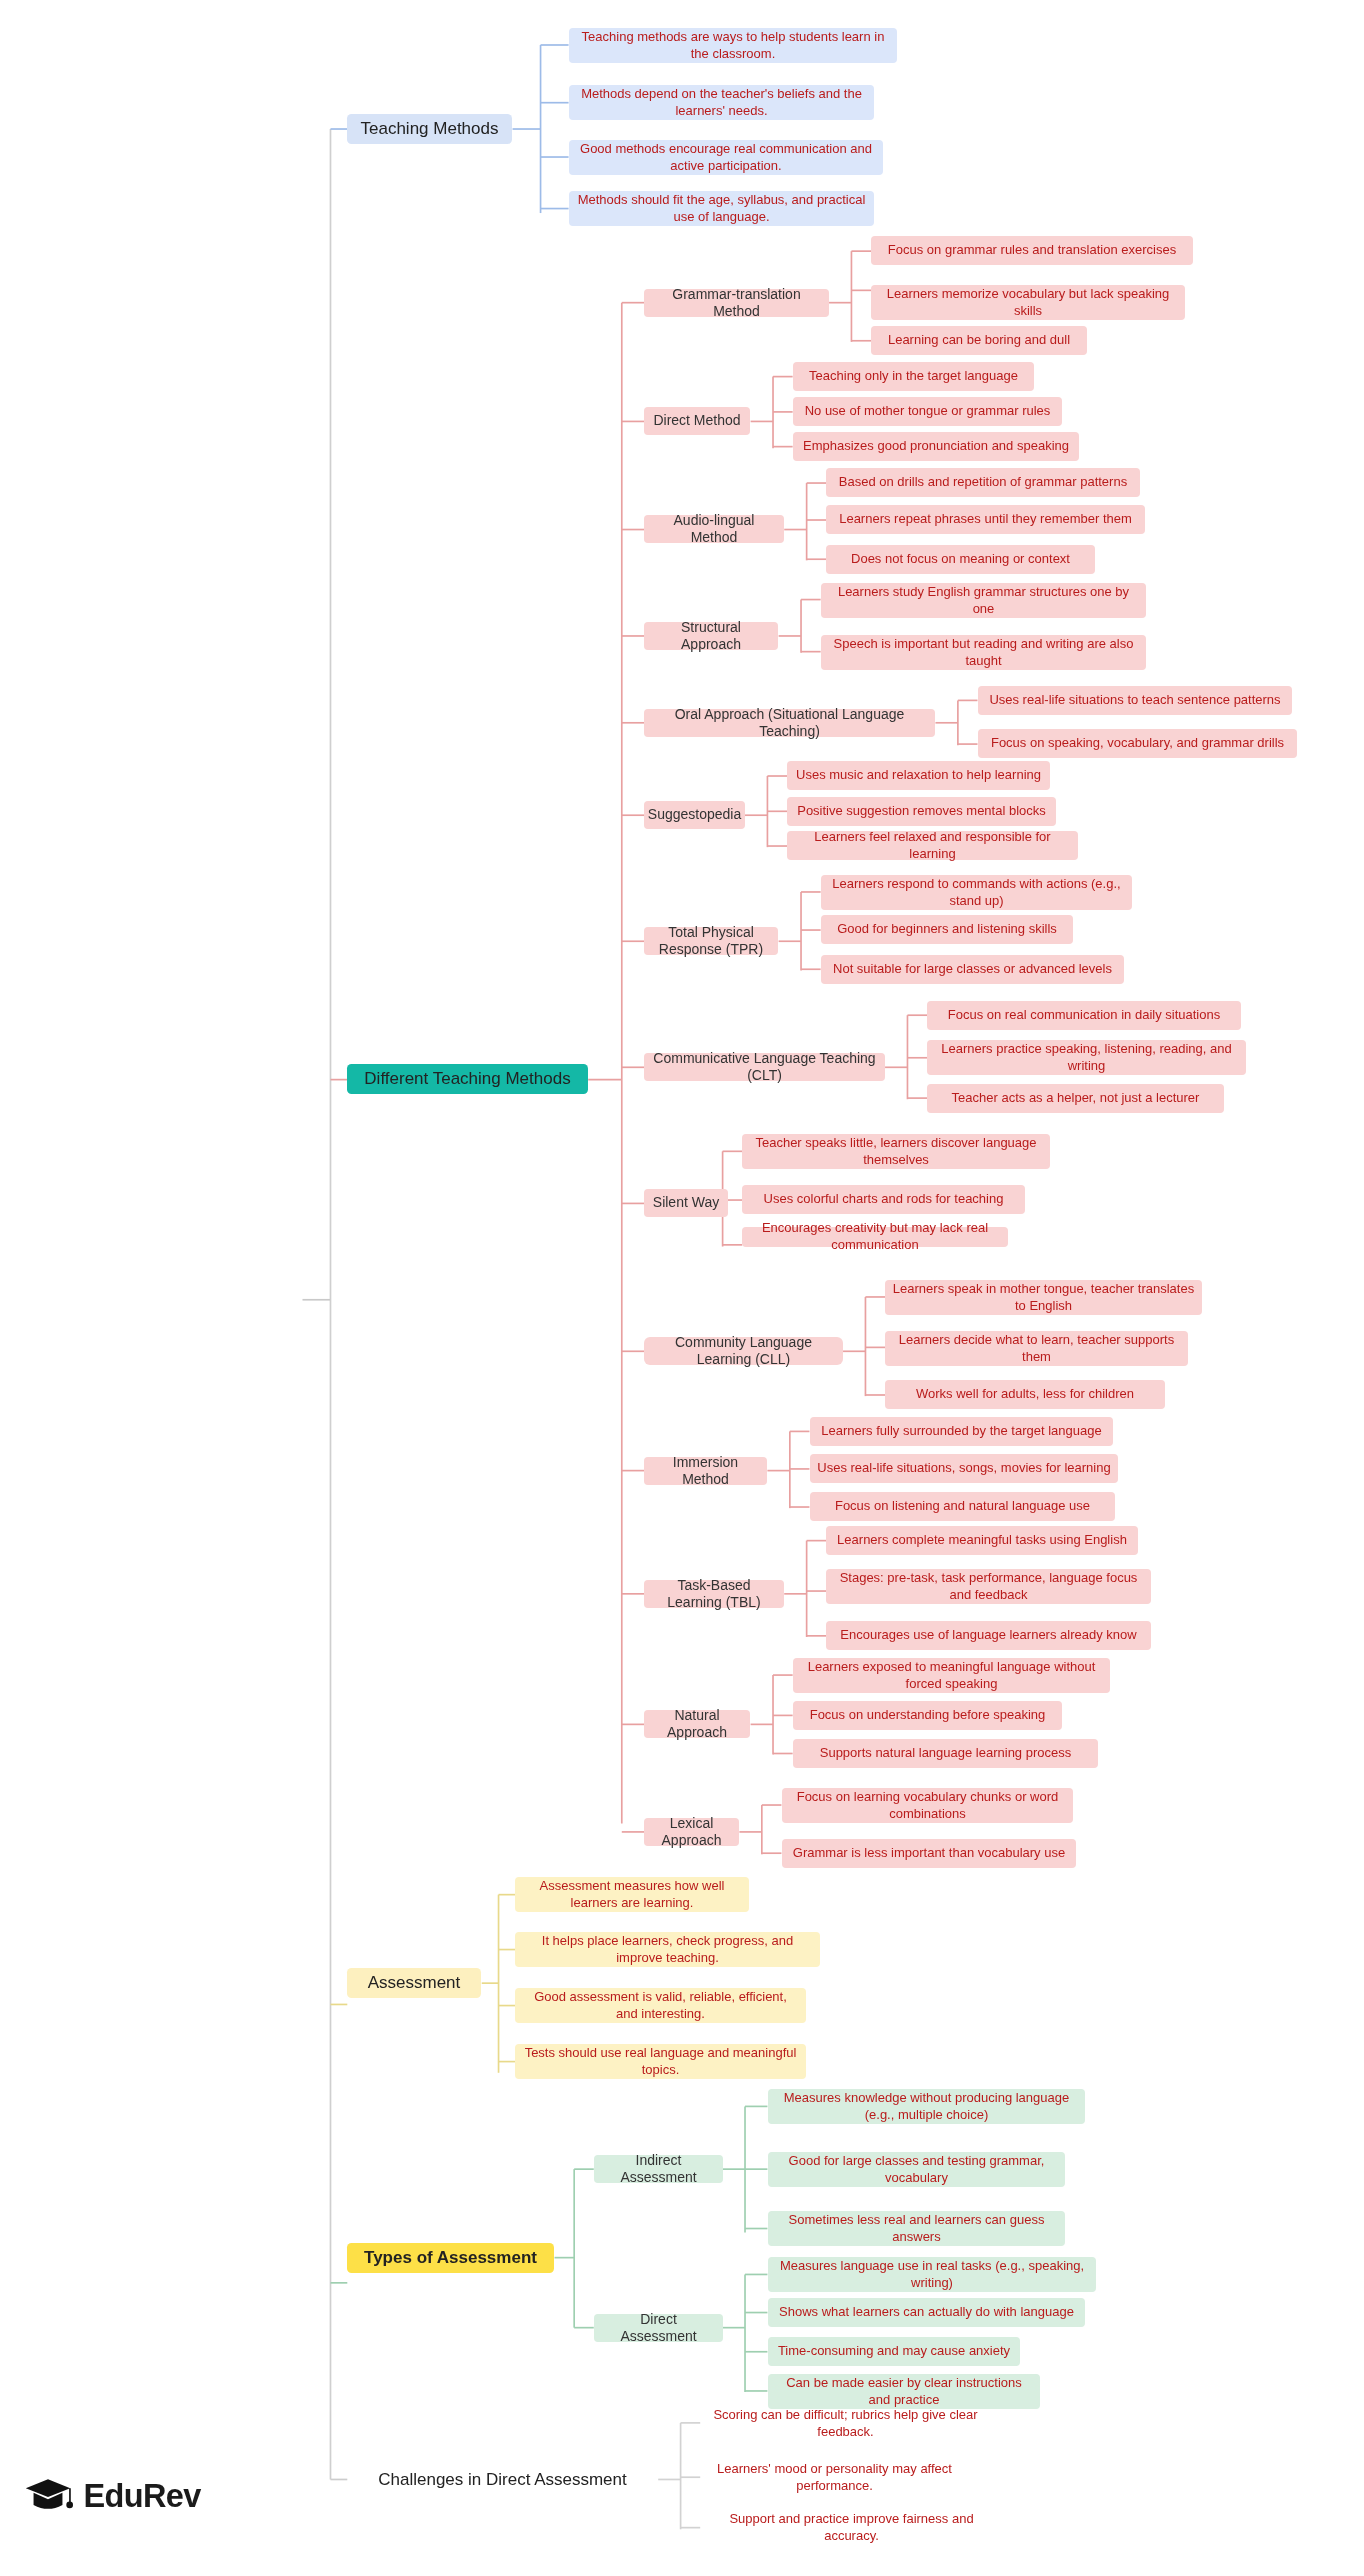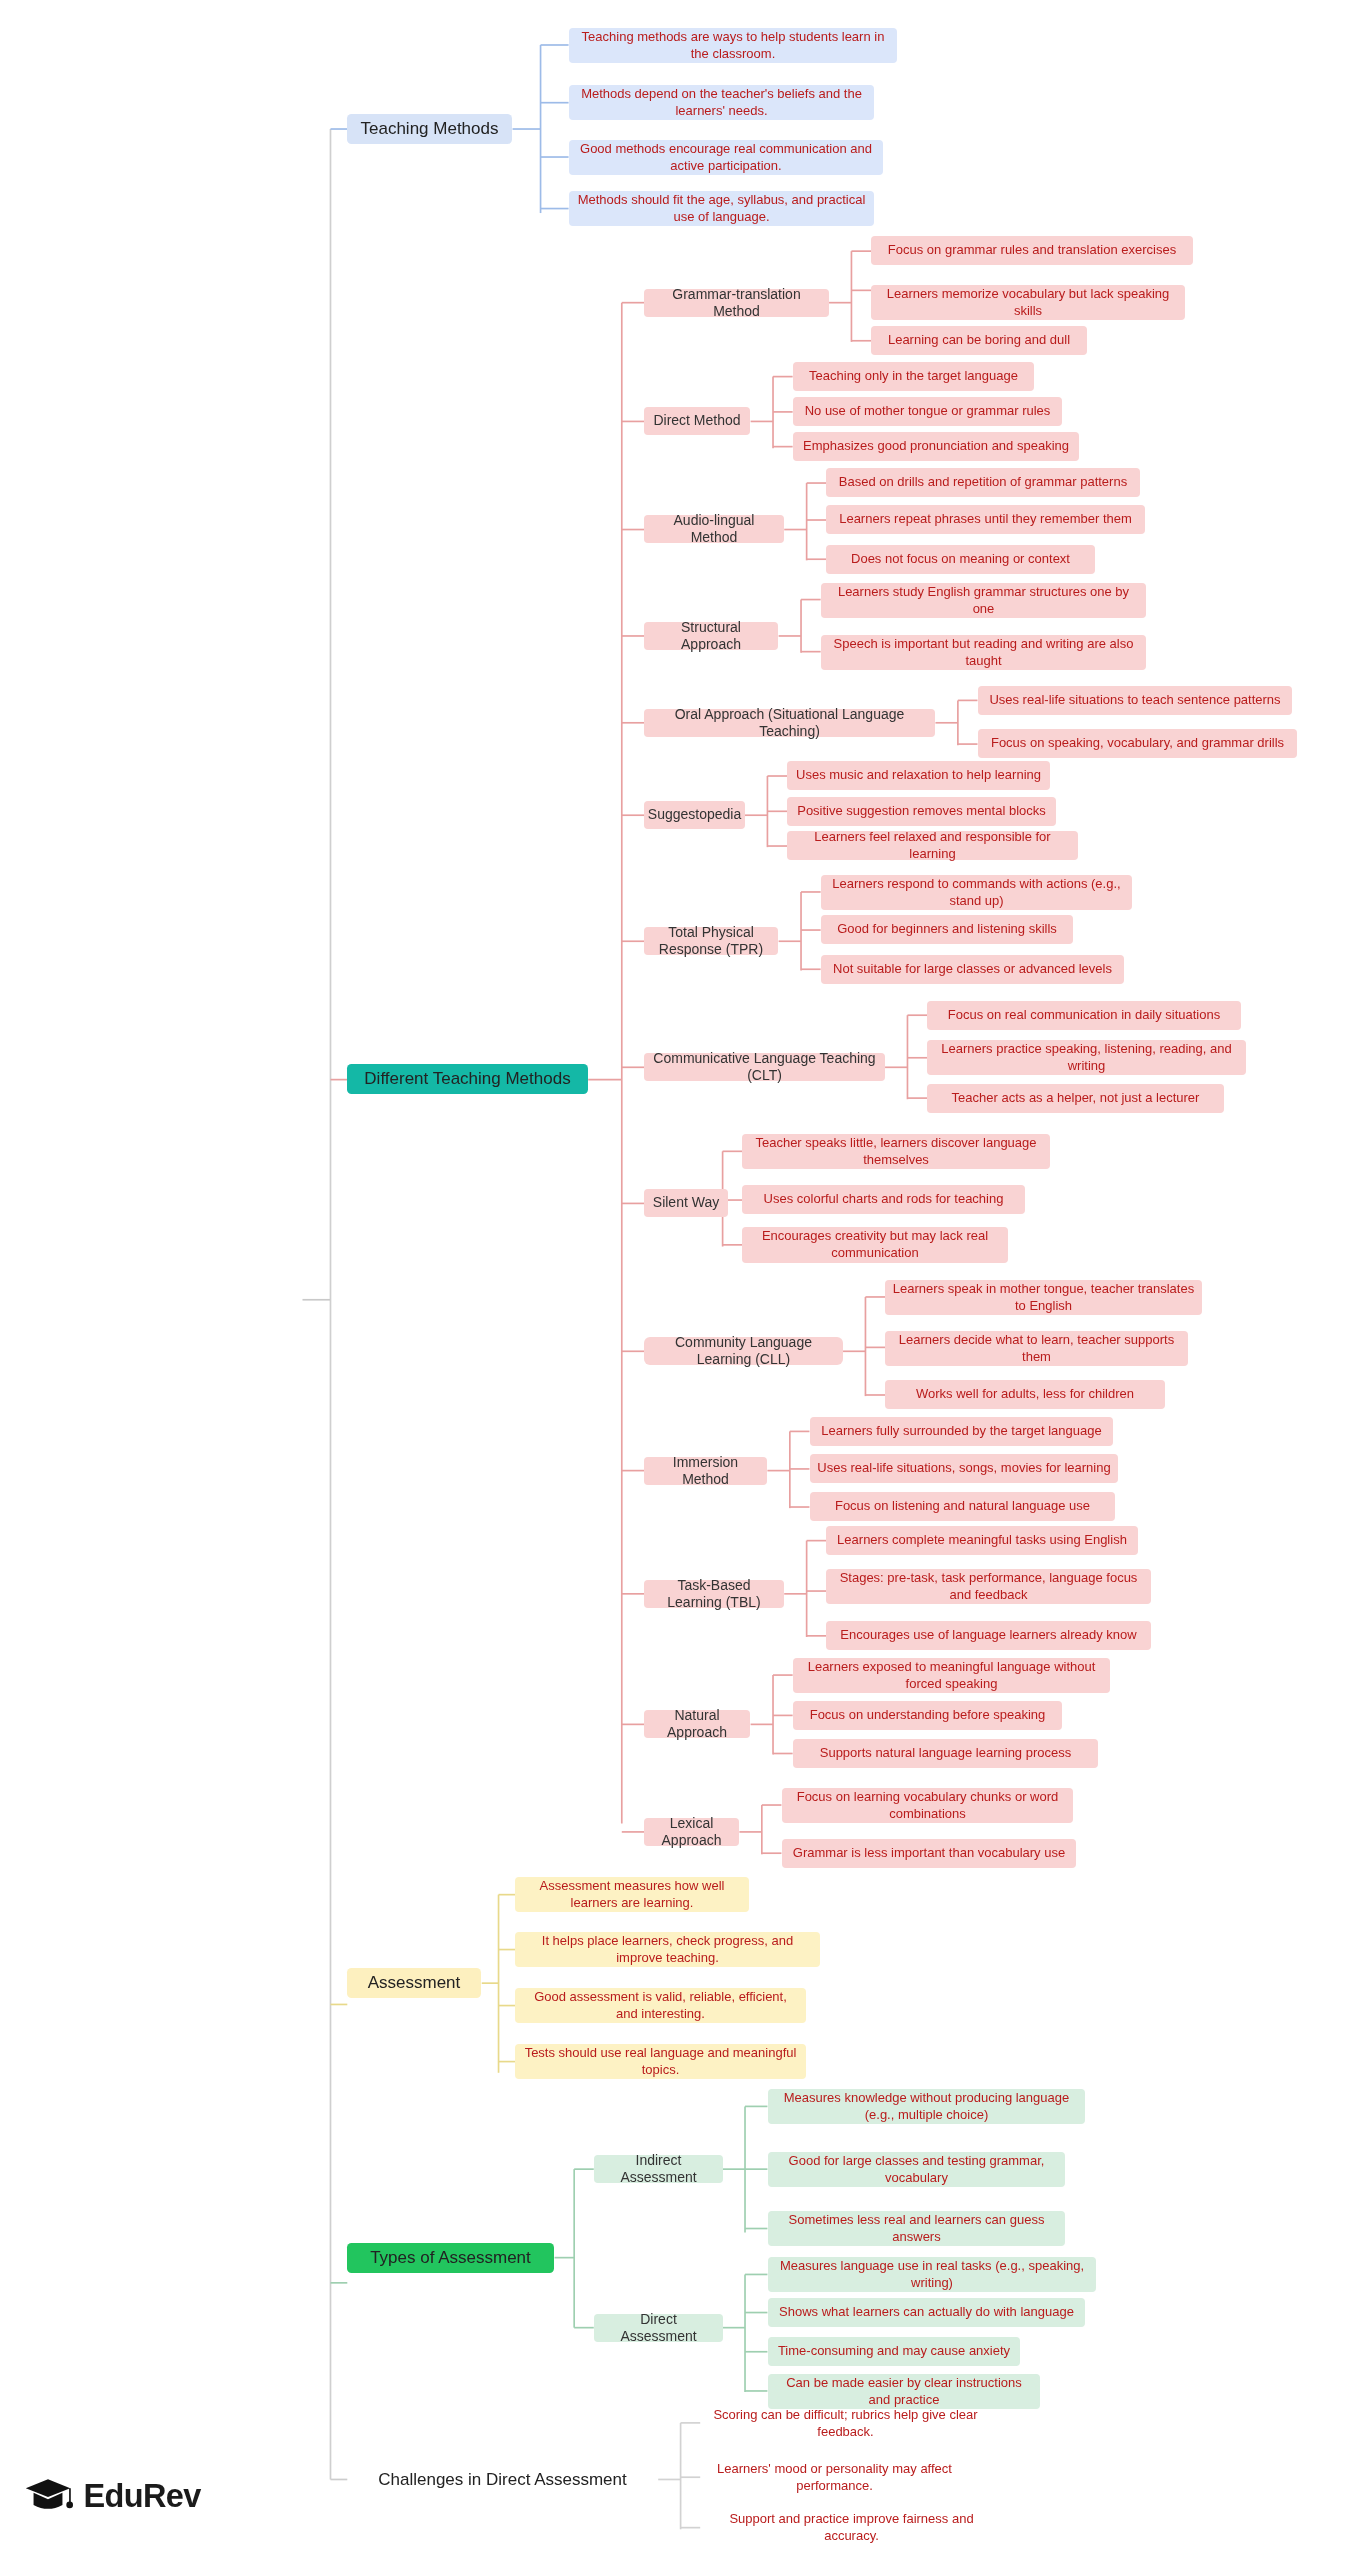--- a/index.html
+++ b/index.html
@@ -9,21 +9,21 @@
   .root{
     background:#111111;color:#ffffff;font-size:19.6px;font-weight:bold;line-height:1.3;
     border-radius:5.6px;padding:7.8px 10px;
   }
   .branch{
     font-size:17px;color:#222222;border-radius:4.5px;padding:3.4px 6.7px;
   }
   .b-blue{background:#d7e3f7;}
   .b-red{background:#14b8a6;}
   .b-yellow{background:#fdf0bf;}
-  .b-green{background:#22c55e;}
+  .b-green{background:#fde047;font-weight:bold;}
   .b-plain{background:transparent;}
   .sub{
     font-size:14px;color:#333333;border-radius:3.9px;padding:3.9px 6.7px;line-height:1.25;
   }
   .leaf{
     font-size:13px;color:#b91c1c;border-radius:3.9px;padding:4.5px 6.7px;line-height:1.3;
   }
   .l-blue{background:#dbe6fa;}
   .l-red{background:#f9d3d3;}
   .l-yellow{background:#fdf2c4;}
@@ -324,21 +324,21 @@
 
   <div class="node sub l-red" style="left:644px;top:1189px;width:84px;height:28px;">
     <span>Silent Way</span>
   </div>
   <div class="node leaf l-red" style="left:742px;top:1134px;width:308px;height:35px;">
     <span>Teacher speaks little, learners discover language themselves</span>
   </div>
   <div class="node leaf l-red" style="left:742px;top:1185px;width:283px;height:29px;">
     <span>Uses colorful charts and rods for teaching</span>
   </div>
-  <div class="node leaf l-red" style="left:742px;top:1227px;width:266px;height:36px;">
+  <div class="node leaf l-red" style="left:742px;top:1227px;width:266px;height:20px;">
     <span>Encourages creativity but may lack real communication</span>
   </div>
 
   <div class="node sub l-red" style="left:644px;top:1337px;width:199px;height:28px;border-radius:6px;">
     <span>Community Language Learning (CLL)</span>
   </div>
   <div class="node leaf l-red" style="left:885px;top:1280px;width:317px;height:35px;">
     <span>Learners speak in mother tongue, teacher translates to English</span>
   </div>
   <div class="node leaf l-red" style="left:885px;top:1331px;width:303px;height:35px;">

